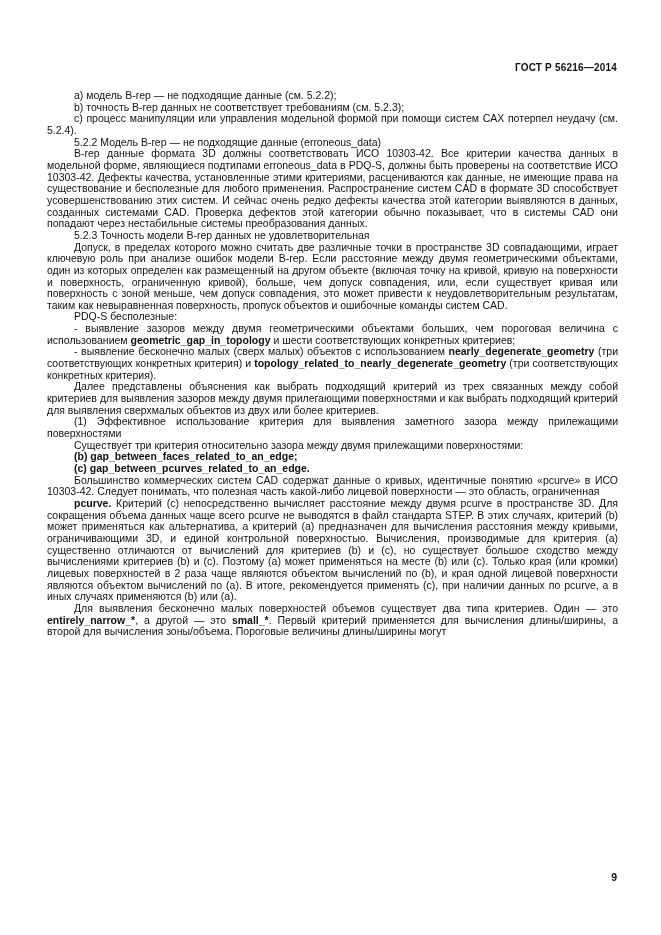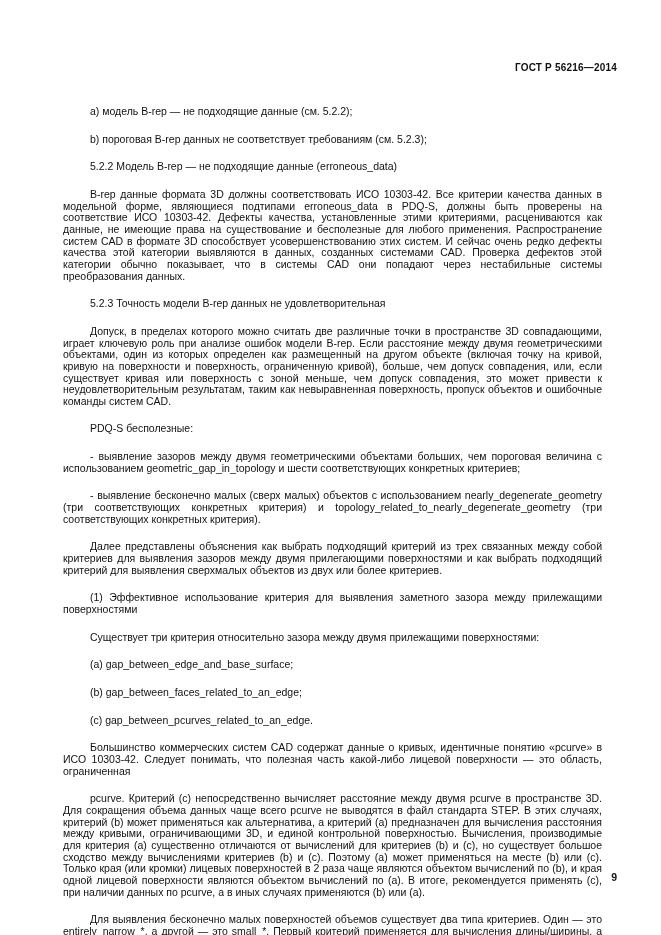--- a/index.html
+++ b/index.html
@@ -25,50 +25,50 @@
     letter-spacing: 0.2px;
   }
   .doc-body {
     position: absolute;
     top: 90px; left: 47px;
     width: 571px;
     font-size: 10.5px;
     line-height: 11.65px;
     text-align: justify;
   }
-  p.para { margin: 16px; text-indent: 27px; }
-  .bold { font-weight: 400; }
+  p.para { margin: 0; text-indent: 27px; }
+  .bold { font-weight: 700; }
   .page-number {
     position: absolute;
     top: 871px; left: 47px; right: 44px;
     text-align: right;
     font-size: 10.5px;
     font-weight: 700;
   }
 </style>
 </head>
 <body>
 
 <div class="page">
   <div class="doc-header">ГОСТ Р 56216—2014</div>
 
   <div class="doc-body">
       <p class="para"><span>а) модель B-rep — не подходящие данные (см. 5.2.2);</span></p>
-      <p class="para"><span>b) пороговая B-rep данных не соответствует требованиям (см. 5.2.3);</span></p>
+      <p class="para"><span>b) точность B-rep данных не соответствует требованиям (см. 5.2.3);</span></p>
+      <p class="para"><span>с) процесс манипуляции или управления модельной формой при помощи систем CAX потерпел неудачу (см. 5.2.4).</span></p>
       <p class="para"><span>5.2.2 Модель B-rep — не подходящие данные (erroneous_data)</span></p>
       <p class="para"><span>B-rep данные формата 3D должны соответствовать ИСО 10303-42. Все критерии качества данных в модельной форме, являющиеся подтипами erroneous_data в PDQ-S, должны быть проверены на соответствие ИСО 10303-42. Дефекты качества, установленные этими критериями, расцениваются как данные, не имеющие права на существование и бесполезные для любого применения. Распространение систем CAD в формате 3D способствует усовершенствованию этих систем. И сейчас очень редко дефекты качества этой категории выявляются в данных, созданных системами CAD. Проверка дефектов этой категории обычно показывает, что в системы CAD они попадают через нестабильные системы преобразования данных.</span></p>
       <p class="para"><span>5.2.3 Точность модели B-rep данных не удовлетворительная</span></p>
       <p class="para"><span>Допуск, в пределах которого можно считать две различные точки в пространстве 3D совпадающими, играет ключевую роль при анализе ошибок модели B-rep. Если расстояние между двумя геометрическими объектами, один из которых определен как размещенный на другом объекте (включая точку на кривой, кривую на поверхности и поверхность, ограниченную кривой), больше, чем допуск совпадения, или, если существует кривая или поверхность с зоной меньше, чем допуск совпадения, это может привести к неудовлетворительным результатам, таким как невыравненная поверхность, пропуск объектов и ошибочные команды систем CAD.</span></p>
       <p class="para"><span>PDQ-S бесполезные:</span></p>
       <p class="para"><span>- выявление зазоров между двумя геометрическими объектами больших, чем пороговая величина с использованием </span><span class="bold">geometric_gap_in_topology</span><span> и шести соответствующих конкретных критериев;</span></p>
       <p class="para"><span>- выявление бесконечно малых (сверх малых) объектов с использованием </span><span class="bold">nearly_degenerate_geometry</span><span> (три соответствующих конкретных критерия) и </span><span class="bold">topology_related_to_nearly_degenerate_geometry</span><span> (три соответствующих конкретных критерия).</span></p>
       <p class="para"><span>Далее представлены объяснения как выбрать подходящий критерий из трех связанных между собой критериев для выявления зазоров между двумя прилегающими поверхностями и как выбрать подходящий критерий для выявления сверхмалых объектов из двух или более критериев.</span></p>
       <p class="para"><span>(1) Эффективное использование критерия для выявления заметного зазора между прилежащими поверхностями</span></p>
       <p class="para"><span>Существует три критерия относительно зазора между двумя прилежащими поверхностями:</span></p>
-      <p class="para"><span class="bold">(a) gap_between_edge_and_base_surface;</span></p>
       <p class="para"><span class="bold">(b) gap_between_faces_related_to_an_edge;</span></p>
       <p class="para"><span class="bold">(c) gap_between_pcurves_related_to_an_edge.</span></p>
       <p class="para"><span>Большинство коммерческих систем CAD содержат данные о кривых, идентичные понятию «pcurve» в ИСО 10303-42. Следует понимать, что полезная часть какой-либо лицевой поверхности — это область, ограниченная</span></p>
       <p class="para"><span class="bold">pcurve.</span><span> Критерий (с) непосредственно вычисляет расстояние между двумя pcurve в пространстве 3D. Для сокращения объема данных чаще всего pcurve не выводятся в файл стандарта STEP. В этих случаях, критерий (b) может применяться как альтернатива, а критерий (а) предназначен для вычисления расстояния между кривыми, ограничивающими 3D, и единой контрольной поверхностью. Вычисления, производимые для критерия (а) существенно отличаются от вычислений для критериев (b) и (с), но существует большое сходство между вычислениями критериев (b) и (с). Поэтому (а) может применяться на месте (b) или (с). Только края (или кромки) лицевых поверхностей в 2 раза чаще являются объектом вычислений по (b), и края одной лицевой поверхности являются объектом вычислений по (а). В итоге, рекомендуется применять (с), при наличии данных по pcurve, а в иных случаях применяются (b) или (а).</span></p>
       <p class="para"><span>Для выявления бесконечно малых поверхностей объемов существует два типа критериев. Один — это </span><span class="bold">entirely_narrow_*</span><span>, а другой — это </span><span class="bold">small_*</span><span>. Первый критерий применяется для вычисления длины/ширины, а второй для вычисления зоны/объема. Пороговые величины длины/ширины могут</span></p>
     </div>
 
   <div class="page-number">9</div>
 </div>
 

